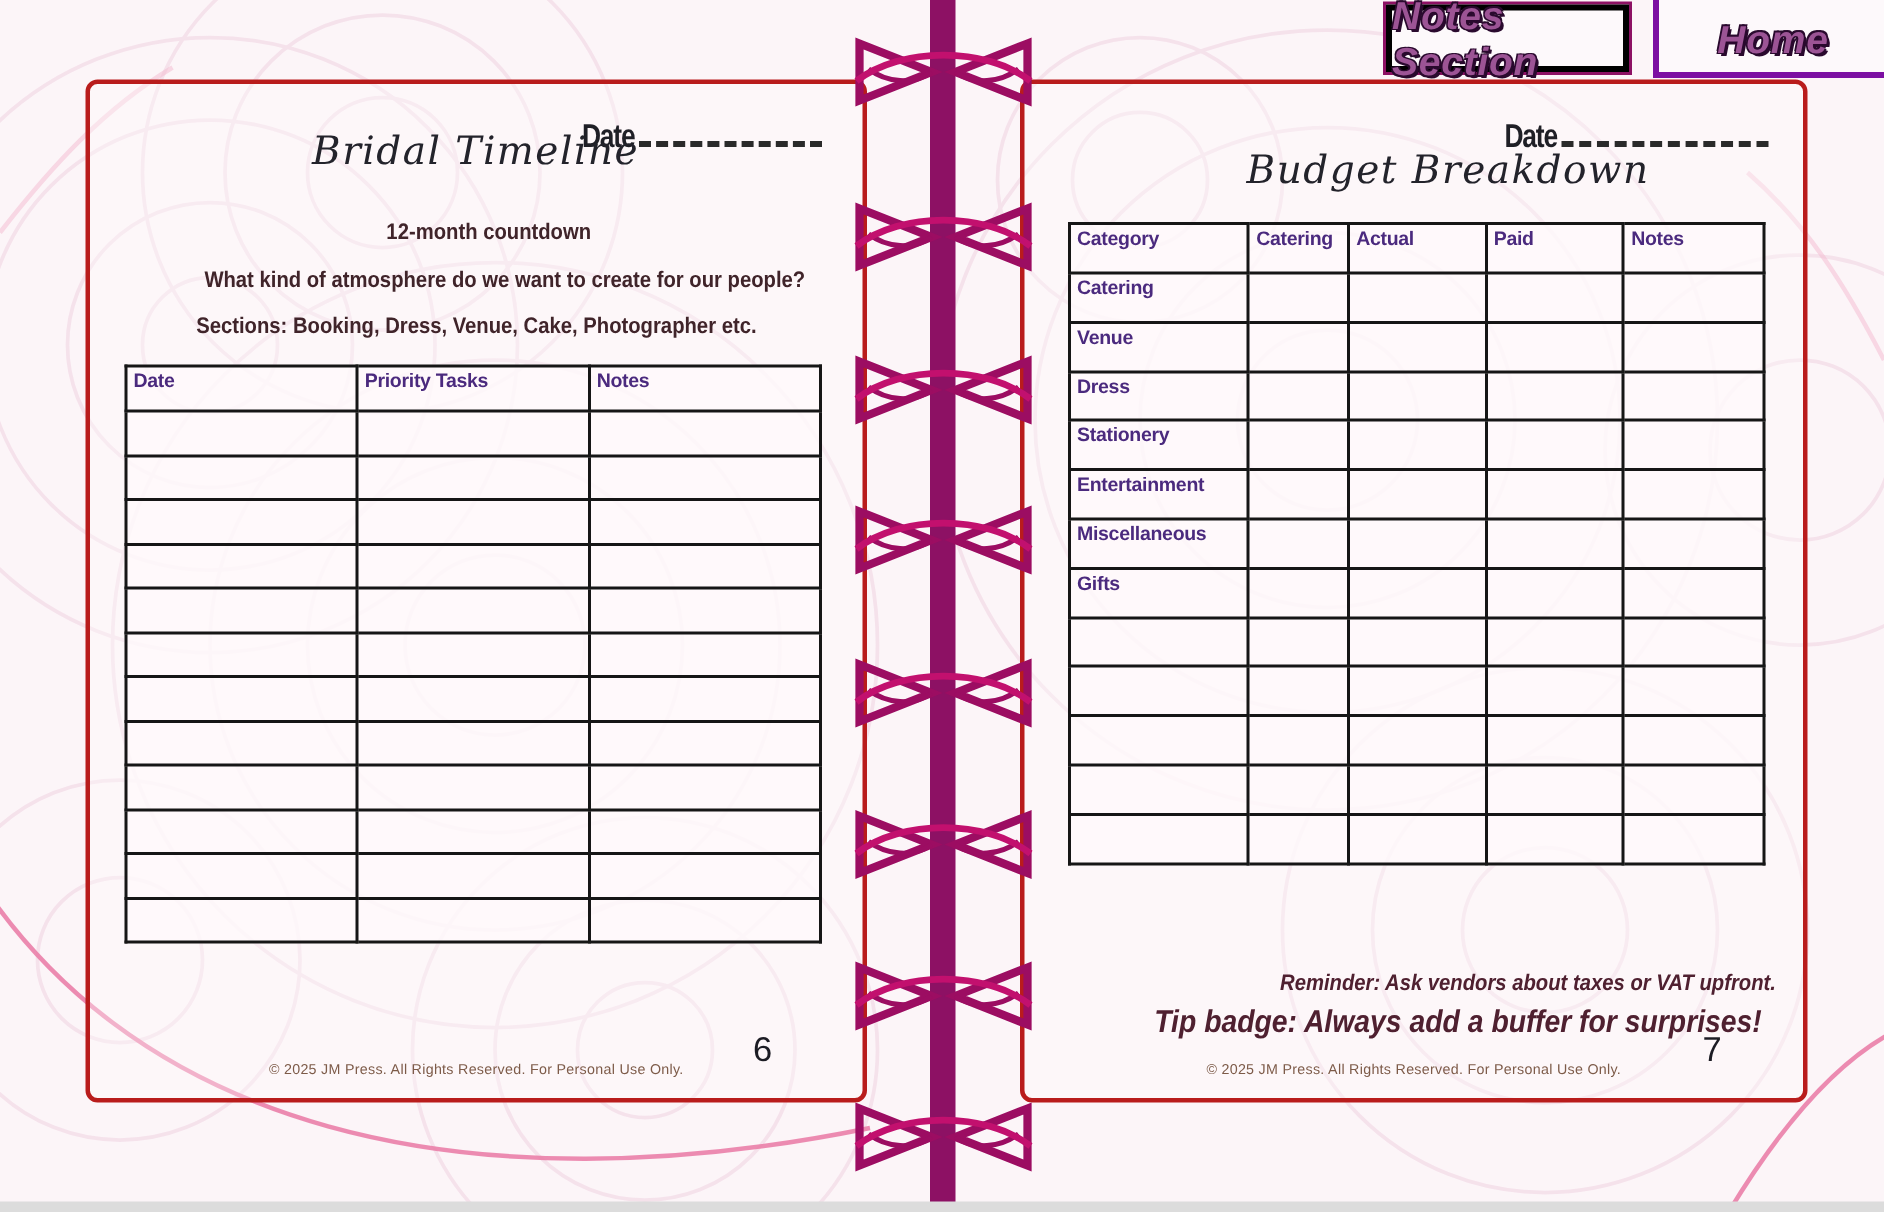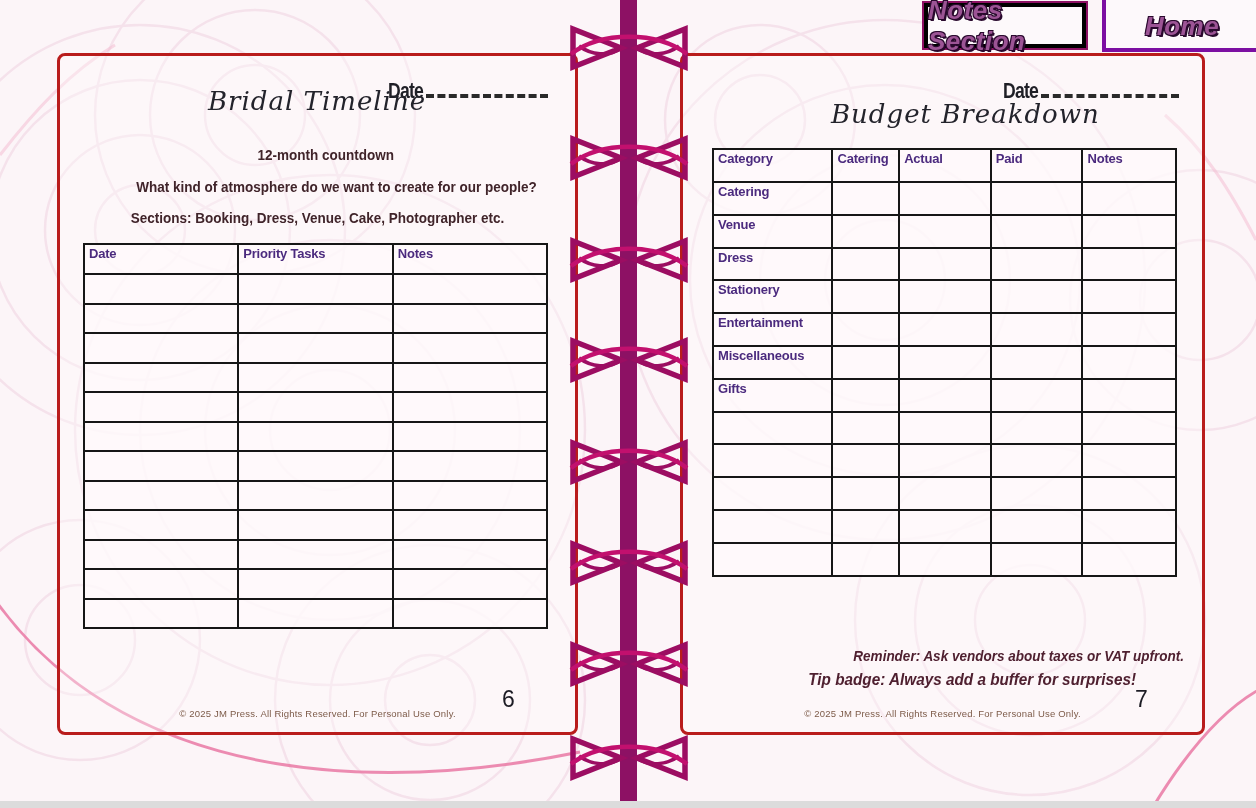--- a/index.html
+++ b/index.html
@@ -196,21 +196,21 @@
         </tr>
       </tbody>
   </table>
 
   <div id="right-page" class="page">
     <div class="date-wrap" style="left:320px; top:22px;">
       <span class="date-label">Date</span><span class="date-line" style="width:138px;"></span>
     </div>
     <div class="script-title" style="left:148px; top:43px;">Budget Breakdown</div>
     <div class="marker reminder" style="top:591px; left:0; width:100%; text-align:right; font-size:15px; color:#4f2030;"><span>Reminder: Ask vendors about taxes or VAT upfront.</span></div>
-    <div class="marker reminder" style="top:614px; left:30px; width:100%; text-align:center; font-size:17px; color:#4f2030;"><span>Tip badge: Always add a buffer for surprises!</span></div>
+    <div class="marker reminder" style="top:614px; left:30px; width:100%; text-align:center; font-size:21px; color:#4f2030;"><span>Tip badge: Always add a buffer for surprises!</span></div>
     <div class="page-footer" style="top:652px; left:0; width:100%; text-align:center;">© 2025 JM Press. All Rights Reserved. For Personal Use Only.</div>
     <div class="page-number" style="top:630px; left:452px;">7</div>
   </div>
 
   <table id="budget-table" style="z-index:5;">
     <colgroup>
         <col style="width:25.8%">
         <col style="width:14.4%">
         <col style="width:19.8%">
         <col style="width:19.8%">

